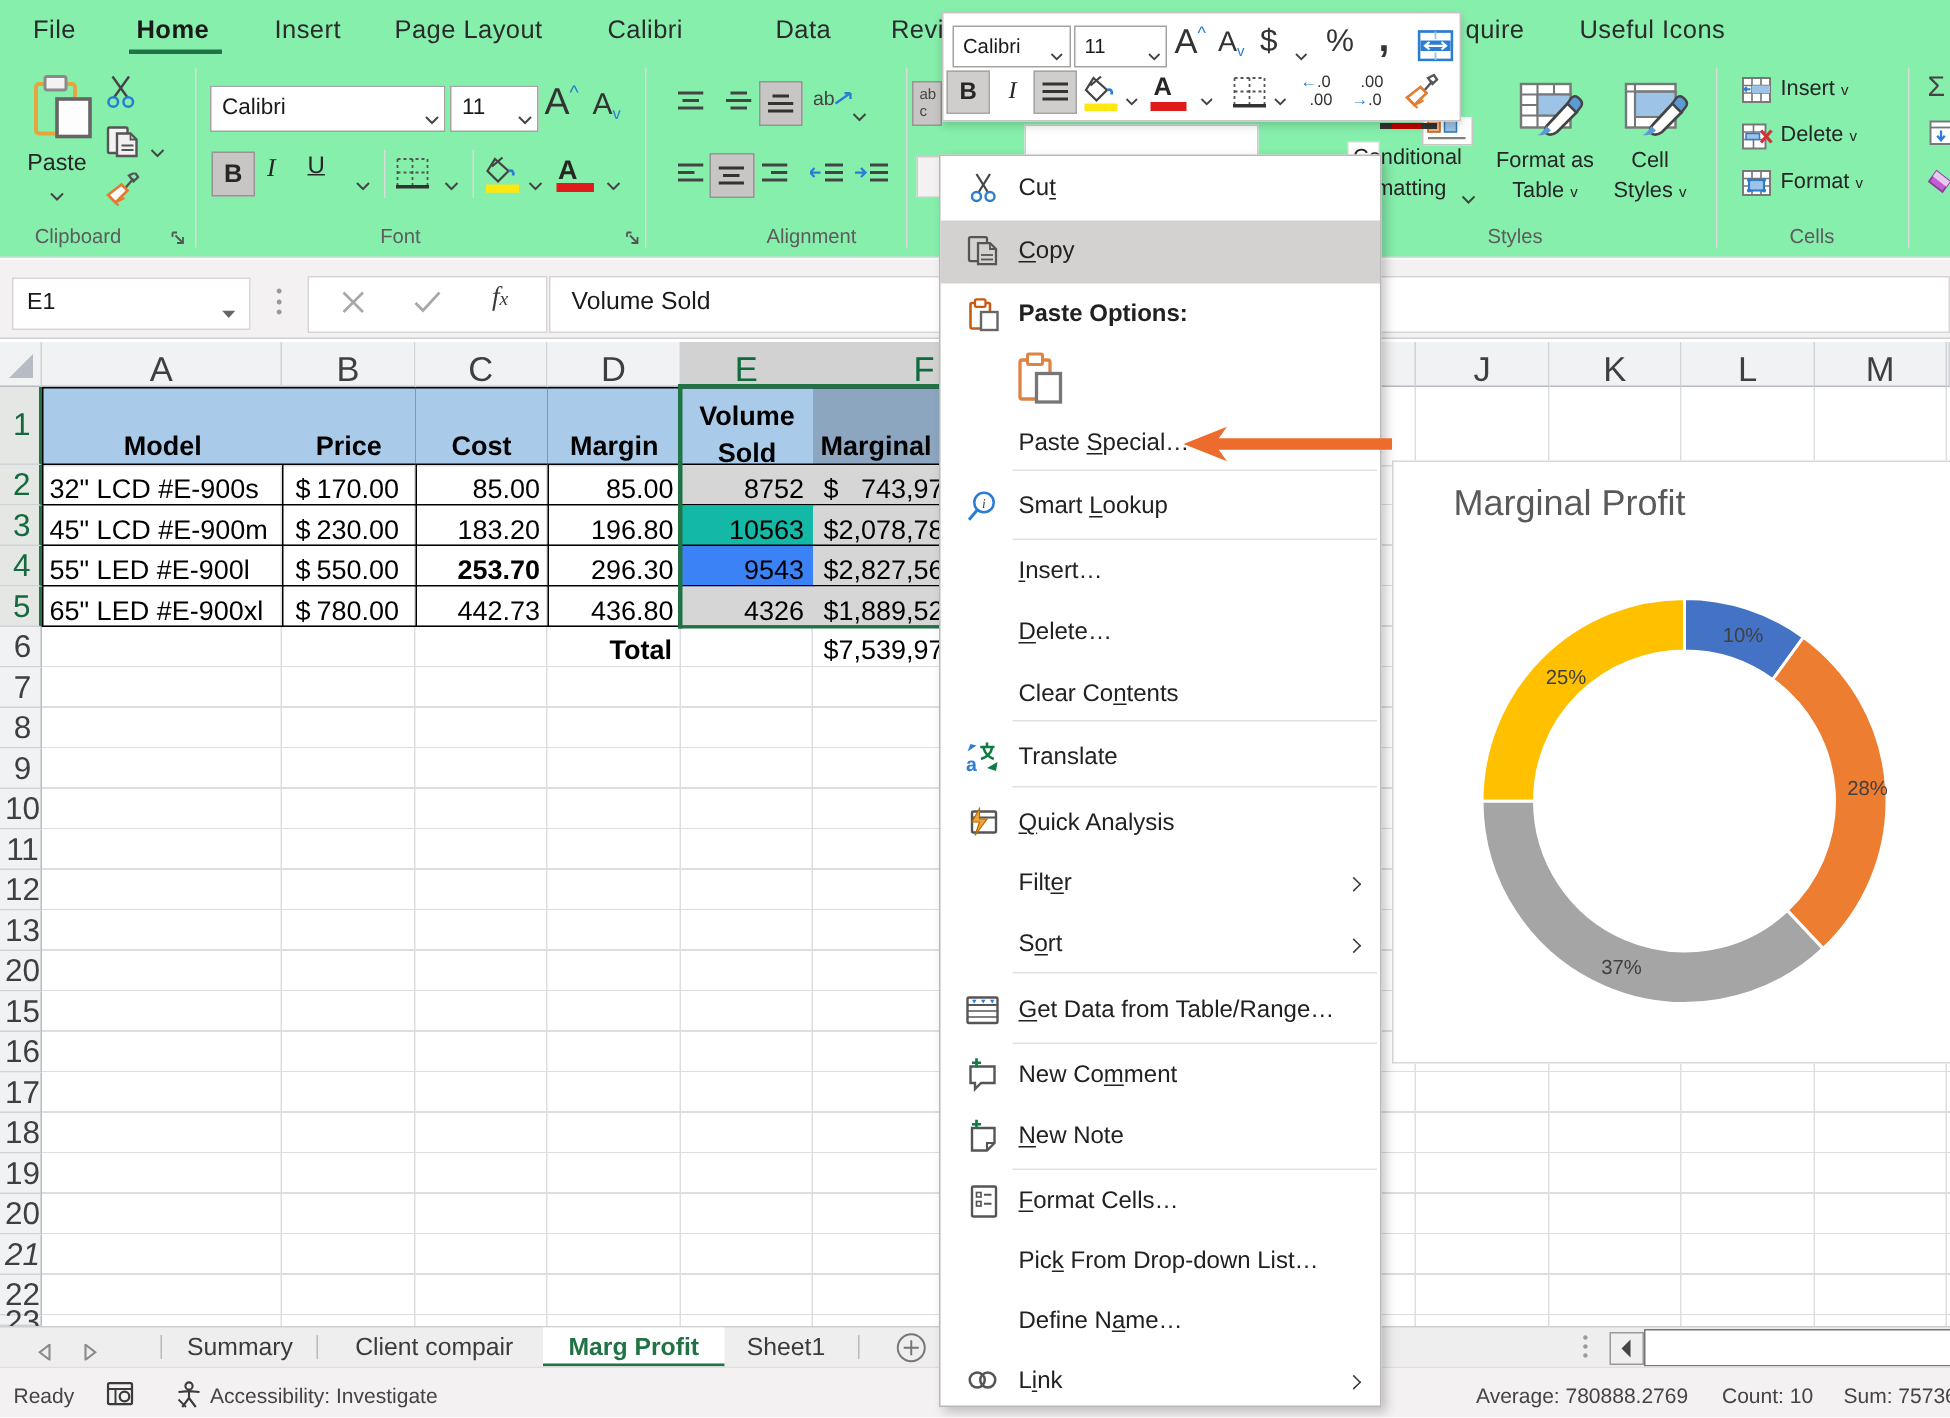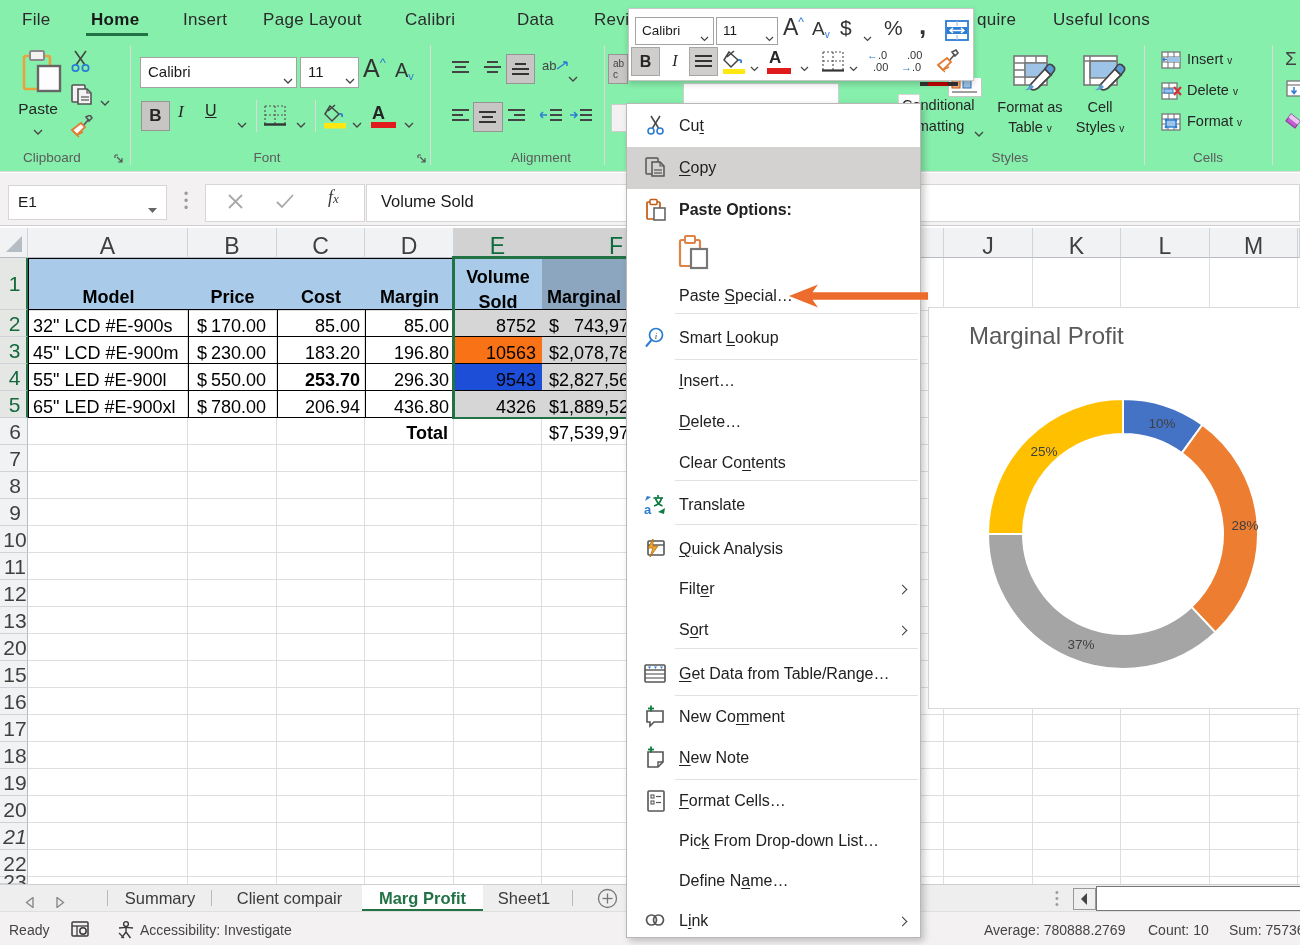--- a/index.html
+++ b/index.html
@@ -421,28 +421,28 @@
       <span style="float:left;">$</span>
       <span style="float:right;">550.00</span>
     </div>
   <div class="cell" style="left:188px; top:163px; width:90px; height:27px; border:1.5px solid #000; border-top:none; border-left:none; line-height:32px; padding:0 11px 0 9px;">
       <span style="float:left;">$</span>
       <span style="float:right;">780.00</span>
     </div>
   <div class="cell" style="left:277px; top:82px; width:89px; height:27px; border:1.5px solid #000; border-top:none; border-left:none; line-height:32px; text-align:right; padding-right:5px;">85.00</div>
   <div class="cell" style="left:277px; top:109px; width:89px; height:27px; border:1.5px solid #000; border-top:none; border-left:none; line-height:32px; text-align:right; padding-right:5px;">183.20</div>
   <div class="cell" style="left:277px; top:136px; width:89px; height:27px; border:1.5px solid #000; border-top:none; border-left:none; line-height:32px; text-align:right; padding-right:5px;font-weight:bold;">253.70</div>
-  <div class="cell" style="left:277px; top:163px; width:89px; height:27px; border:1.5px solid #000; border-top:none; border-left:none; line-height:32px; text-align:right; padding-right:5px;">206.94</div>
+  <div class="cell" style="left:277px; top:163px; width:89px; height:27px; border:1.5px solid #000; border-top:none; border-left:none; line-height:32px; text-align:right; padding-right:5px;">442.73</div>
   <div class="cell" style="left:365px; top:82px; width:90px; height:27px; border:1.5px solid #000; border-top:none; border-left:none; line-height:32px; text-align:right; padding-right:5px;">85.00</div>
   <div class="cell" style="left:365px; top:109px; width:90px; height:27px; border:1.5px solid #000; border-top:none; border-left:none; line-height:32px; text-align:right; padding-right:5px;">196.80</div>
   <div class="cell" style="left:365px; top:136px; width:90px; height:27px; border:1.5px solid #000; border-top:none; border-left:none; line-height:32px; text-align:right; padding-right:5px;">296.30</div>
   <div class="cell" style="left:365px; top:163px; width:90px; height:27px; border:1.5px solid #000; border-top:none; border-left:none; line-height:32px; text-align:right; padding-right:5px;">436.80</div>
   <div class="cell" style="left:454px; top:82px; width:89px; height:27px; background:#d6d6d6; border:1.5px solid #000; border-top:none; border-left:none; line-height:32px; text-align:right; padding-right:6px;">8752</div>
-  <div class="cell" style="left:454px; top:109px; width:89px; height:27px; background:#f97316; border:1.5px solid #000; border-top:none; border-left:none; line-height:32px; text-align:right; padding-right:6px;">10563</div>
-  <div class="cell" style="left:454px; top:136px; width:89px; height:27px; background:#1d4ed8; border:1.5px solid #000; border-top:none; border-left:none; line-height:32px; text-align:right; padding-right:6px;">9543</div>
+  <div class="cell" style="left:454px; top:109px; width:89px; height:27px; background:#14b8a6; border:1.5px solid #000; border-top:none; border-left:none; line-height:32px; text-align:right; padding-right:6px;">10563</div>
+  <div class="cell" style="left:454px; top:136px; width:89px; height:27px; background:#3b82f6; border:1.5px solid #000; border-top:none; border-left:none; line-height:32px; text-align:right; padding-right:6px;">9543</div>
   <div class="cell" style="left:454px; top:163px; width:89px; height:27px; background:#d6d6d6; border:1.5px solid #000; border-top:none; border-left:none; line-height:32px; text-align:right; padding-right:6px;">4326</div>
   <div class="cell" style="left:542px; top:82px; width:149px; height:27px; background:#d6d6d6; border:1.5px solid #000; border-top:none; border-left:none; line-height:32px; padding-left:7px;">$&nbsp;&nbsp;&nbsp;743,975.00</div>
   <div class="cell" style="left:542px; top:109px; width:149px; height:27px; background:#d6d6d6; border:1.5px solid #000; border-top:none; border-left:none; line-height:32px; padding-left:7px;">$2,078,784.00</div>
   <div class="cell" style="left:542px; top:136px; width:149px; height:27px; background:#d6d6d6; border:1.5px solid #000; border-top:none; border-left:none; line-height:32px; padding-left:7px;">$2,827,564.00</div>
   <div class="cell" style="left:542px; top:163px; width:149px; height:27px; background:#d6d6d6; border:1.5px solid #000; border-top:none; border-left:none; line-height:32px; padding-left:7px;">$1,889,529.00</div>
 
   <div class="cell" style="left:365px; top:190px; width:90px; height:27px; font-weight:700; line-height:31px; text-align:right; padding-right:7px;">Total</div>
   <div class="cell" style="left:542px; top:190px; width:149px; height:27px; line-height:31px; padding-left:7px;">$7,539,977.00</div>
 
   <div class="abs" style="left:452px; top:28px; width:240px; height:2.5px; background:#217346;"></div>

